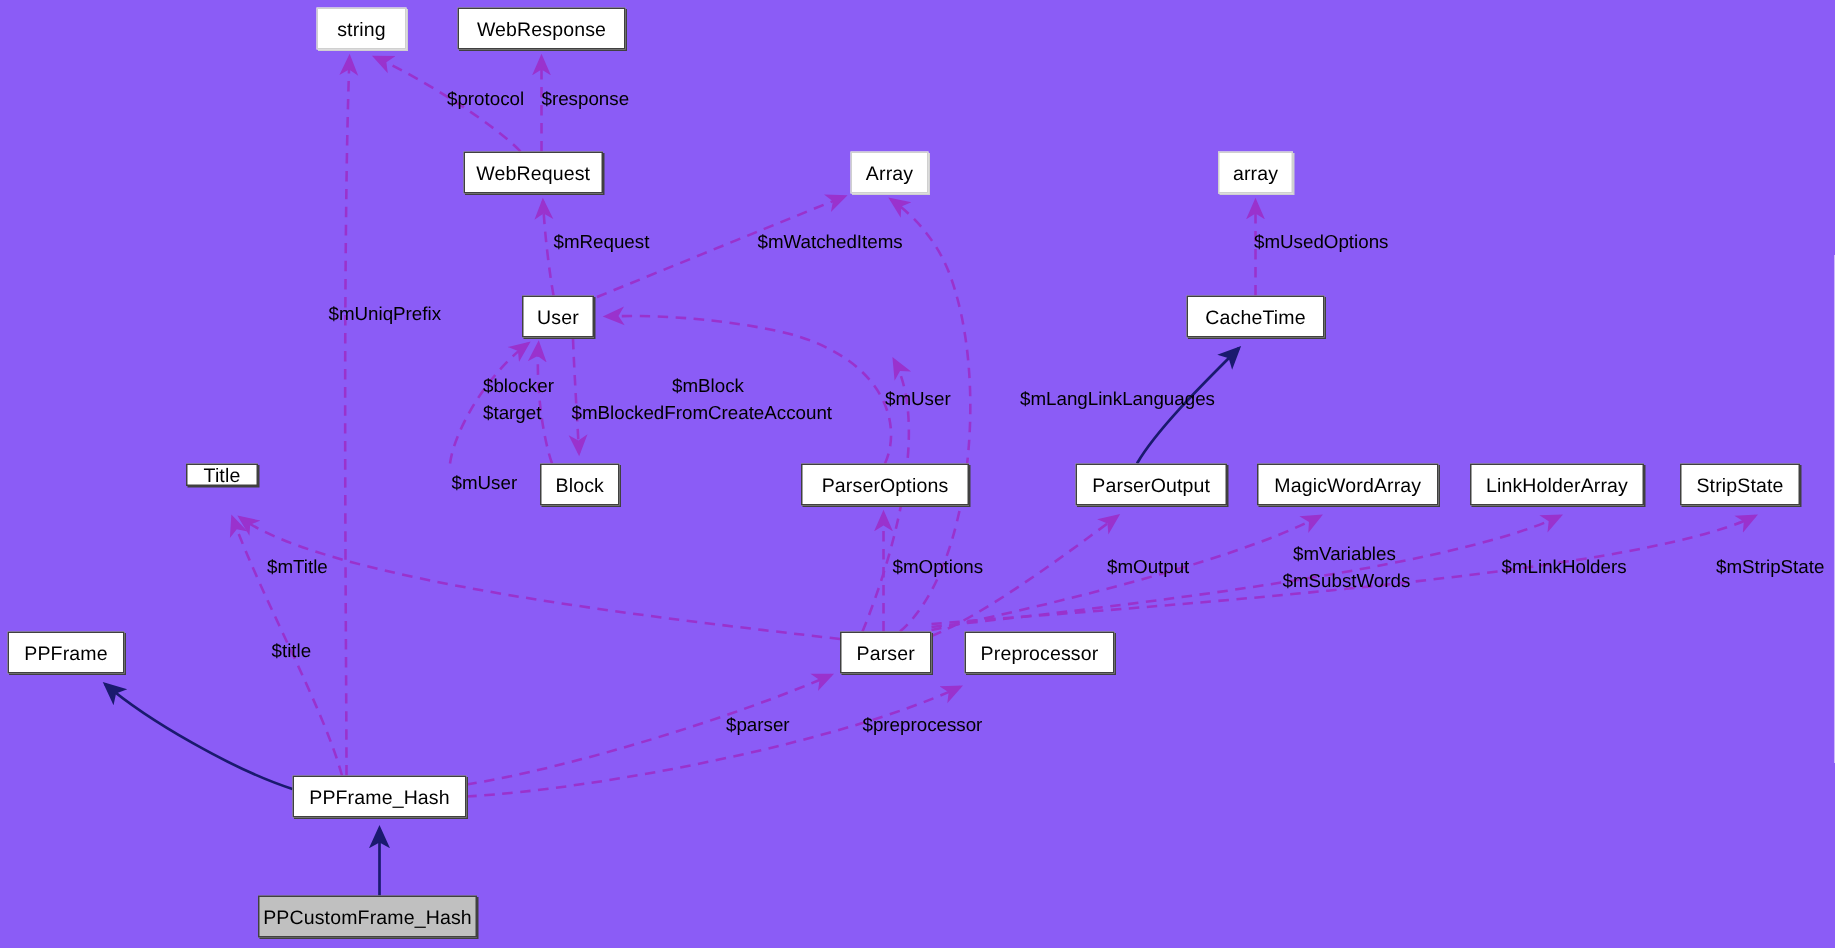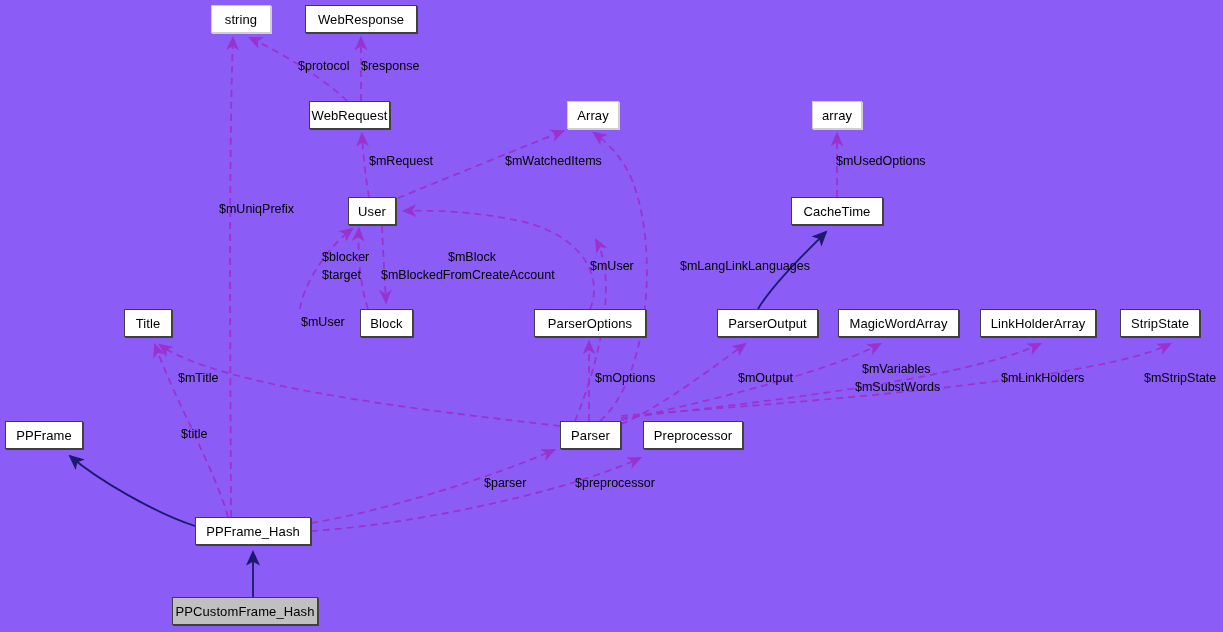--- a/index.html
+++ b/index.html
@@ -124,26 +124,26 @@
 
       <path d="M195,526 C155,513 98,480 70,456"></path>
 
       <path d="M253,597 L253,552"></path>
     </g>
   </svg>
 
   <div id="nodes">
       <div class="node faint" style="left: 211px; top: 5px; width: 60px; height: 28px;">string</div>
       <div class="node solid" style="left: 305px; top: 5px; width: 112px; height: 28px; text-align: right;">WebResponse</div>
-      <div class="node solid" style="left: 309px; top: 101px; width: 81px; height: 28px;">WebRequest</div>
+      <div class="node solid" style="left: 309px; top: 101px; width: 93px; height: 28px;">WebRequest</div>
       <div class="node faint" style="left: 567px; top: 101px; width: 52px; height: 28px;">Array</div>
       <div class="node faint" style="left: 812px; top: 101px; width: 50px; height: 28px;">array</div>
       <div class="node solid" style="left: 348px; top: 197px; width: 48px; height: 28px;">User</div>
       <div class="node solid" style="left: 791px; top: 197px; width: 92px; height: 28px;">CacheTime</div>
-      <div class="node solid" style="left: 124px; top: 309px; width: 48px; height: 28px;">Title</div>
+      <div class="node solid" style="left: 124px; top: 309px; width: 48px; height: 15px;">Title</div>
       <div class="node solid" style="left: 360px; top: 309px; width: 53px; height: 28px;">Block</div>
       <div class="node solid" style="left: 534px; top: 309px; width: 112px; height: 28px;">ParserOptions</div>
       <div class="node solid" style="left: 717px; top: 309px; width: 101px; height: 28px;">ParserOutput</div>
       <div class="node solid" style="left: 838px; top: 309px; width: 121px; height: 28px;">MagicWordArray</div>
       <div class="node solid" style="left: 980px; top: 309px; width: 116px; height: 28px;">LinkHolderArray</div>
       <div class="node solid" style="left: 1120px; top: 309px; width: 80px; height: 28px;">StripState</div>
       <div class="node solid" style="left: 5px; top: 421px; width: 78px; height: 28px;">PPFrame</div>
       <div class="node solid" style="left: 560px; top: 421px; width: 61px; height: 28px;">Parser</div>
       <div class="node solid" style="left: 643px; top: 421px; width: 100px; height: 28px;">Preprocessor</div>
       <div class="node solid" style="left: 195px; top: 517px; width: 116px; height: 28px;">PPFrame_Hash</div>

